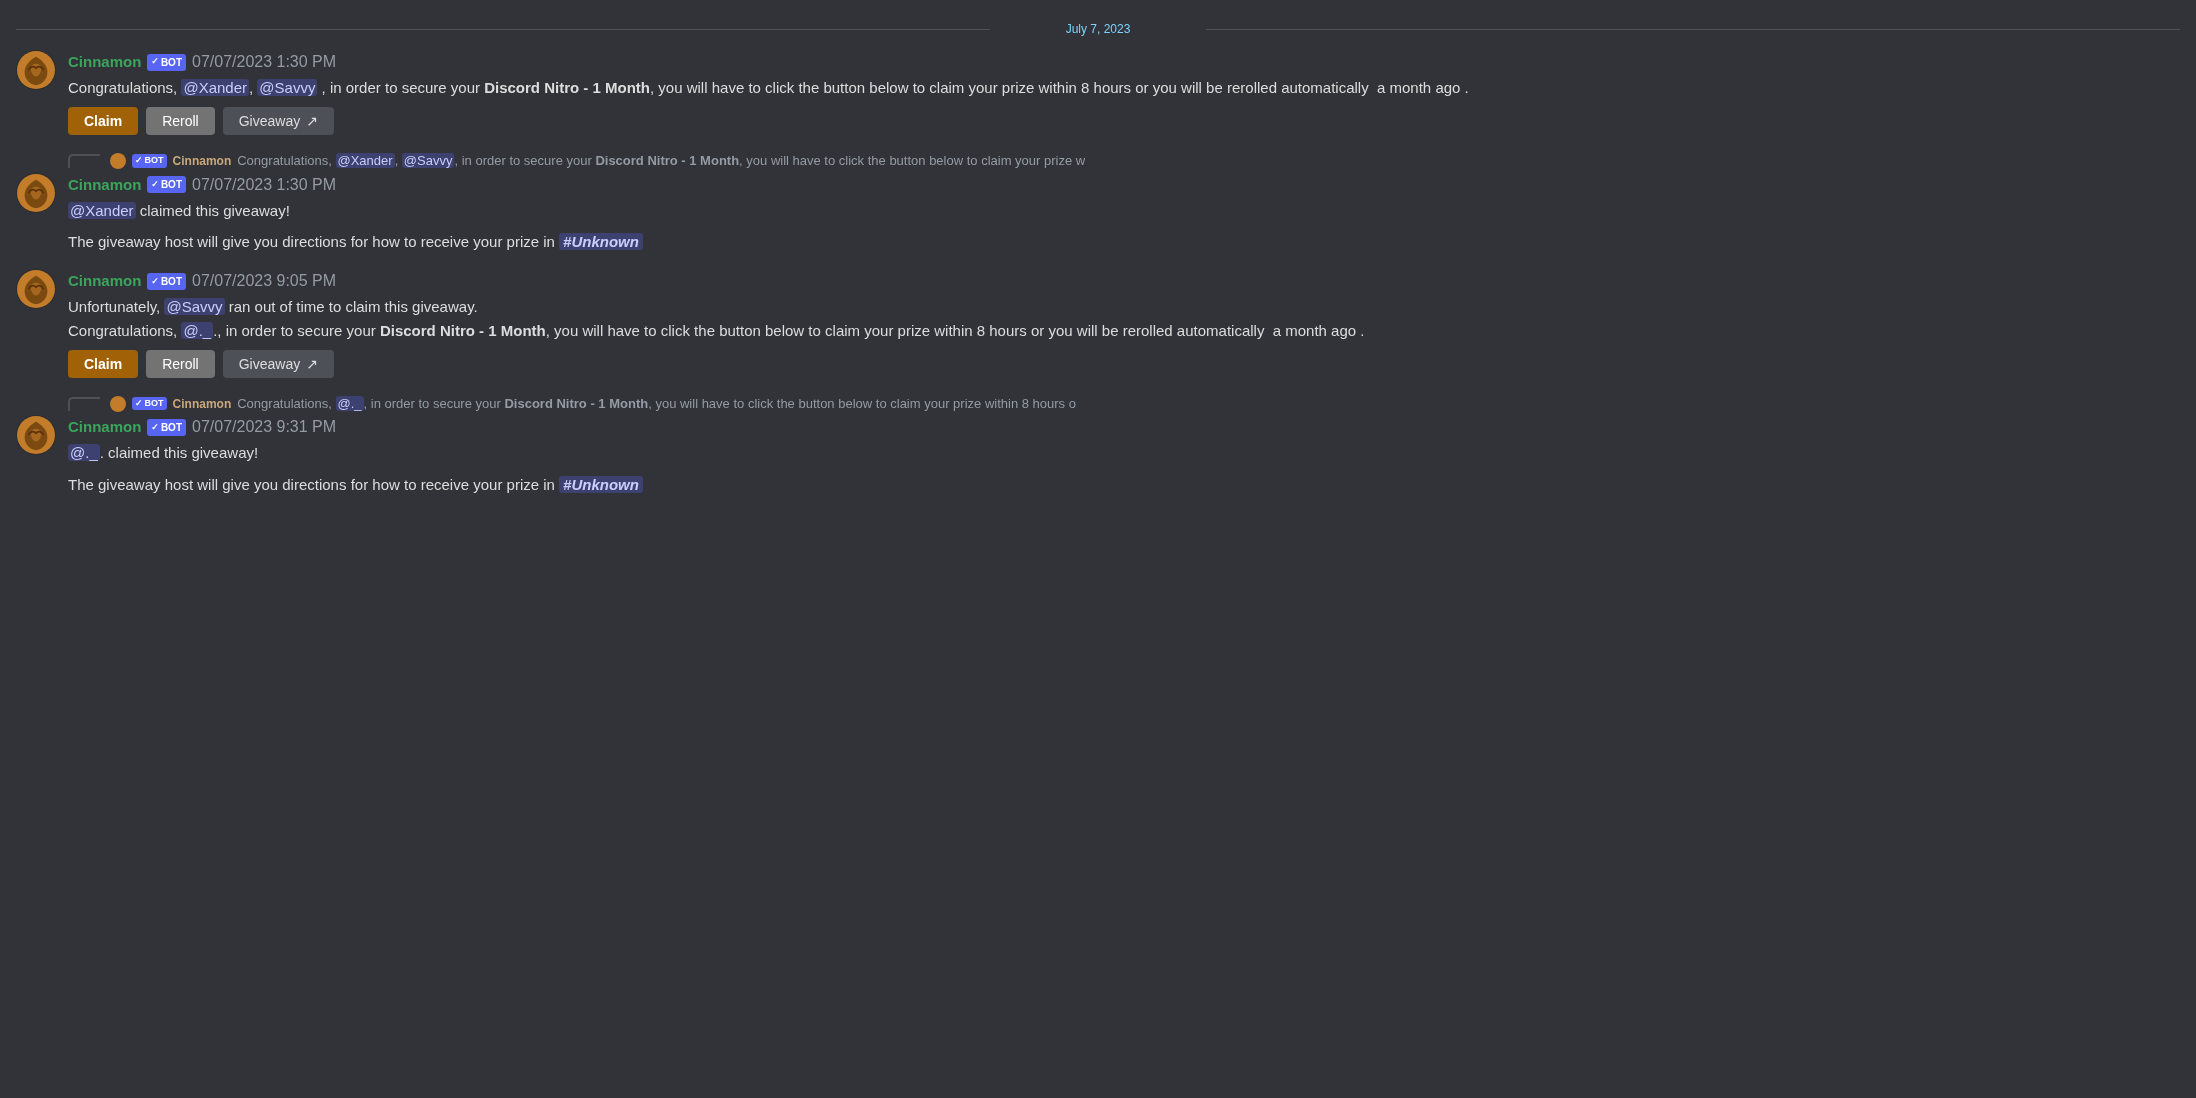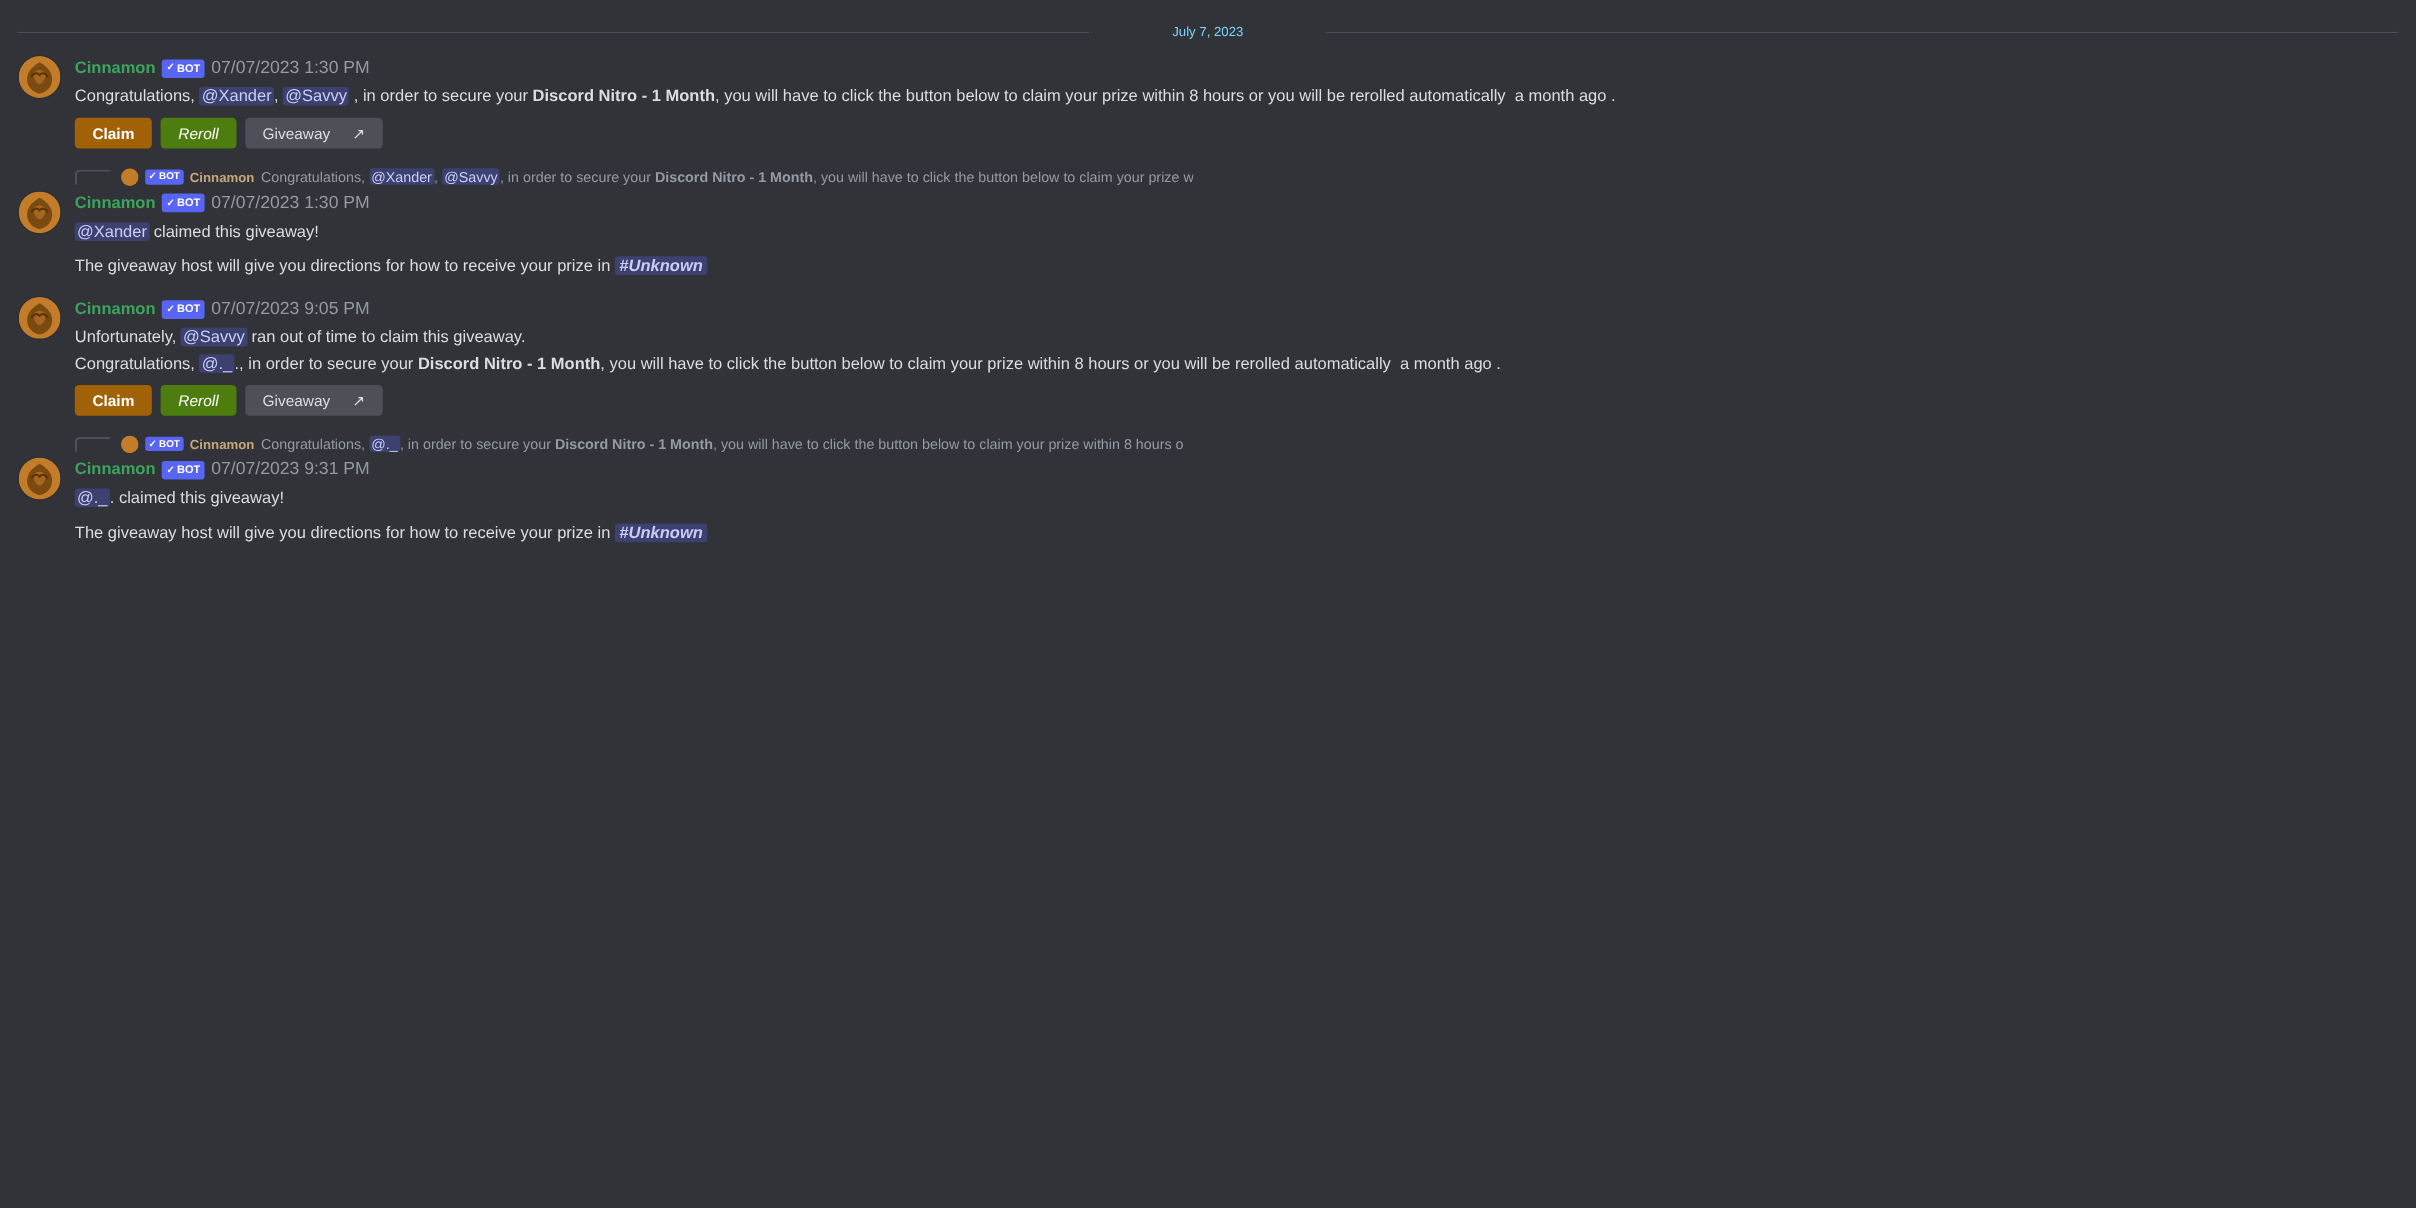--- a/index.html
+++ b/index.html
@@ -103,42 +103,41 @@
       background: #a16207;
       color: #fff;
       border: none;
       border-radius: 4px;
       padding: 6px 16px;
       font-size: 14px;
       cursor: pointer;
       font-weight: 700;
     }
     .btn-reroll {
-      background: #4d7c0f;
+      background: #737373;
       color: #fff;
       border: none;
       border-radius: 4px;
       padding: 6px 16px;
       font-size: 14px;
       cursor: pointer;
       font-weight: 500;
-      font-style: italic;
     }
     .btn-giveaway {
       background: #4e5058;
       color: #dcddde;
       border: none;
       border-radius: 4px;
       padding: 6px 16px;
       font-size: 14px;
       cursor: pointer;
       font-weight: 500;
       display: flex;
       align-items: center;
-      gap: 20px;
+      gap: 6px;
     }
     .channel-mention {
       background: rgba(88, 101, 242, 0.3);
       color: #c9cdfb;
       border-radius: 3px;
       padding: 0 4px;
       font-style: italic;
       font-weight: 600;
     }
     .reply-indicator {

